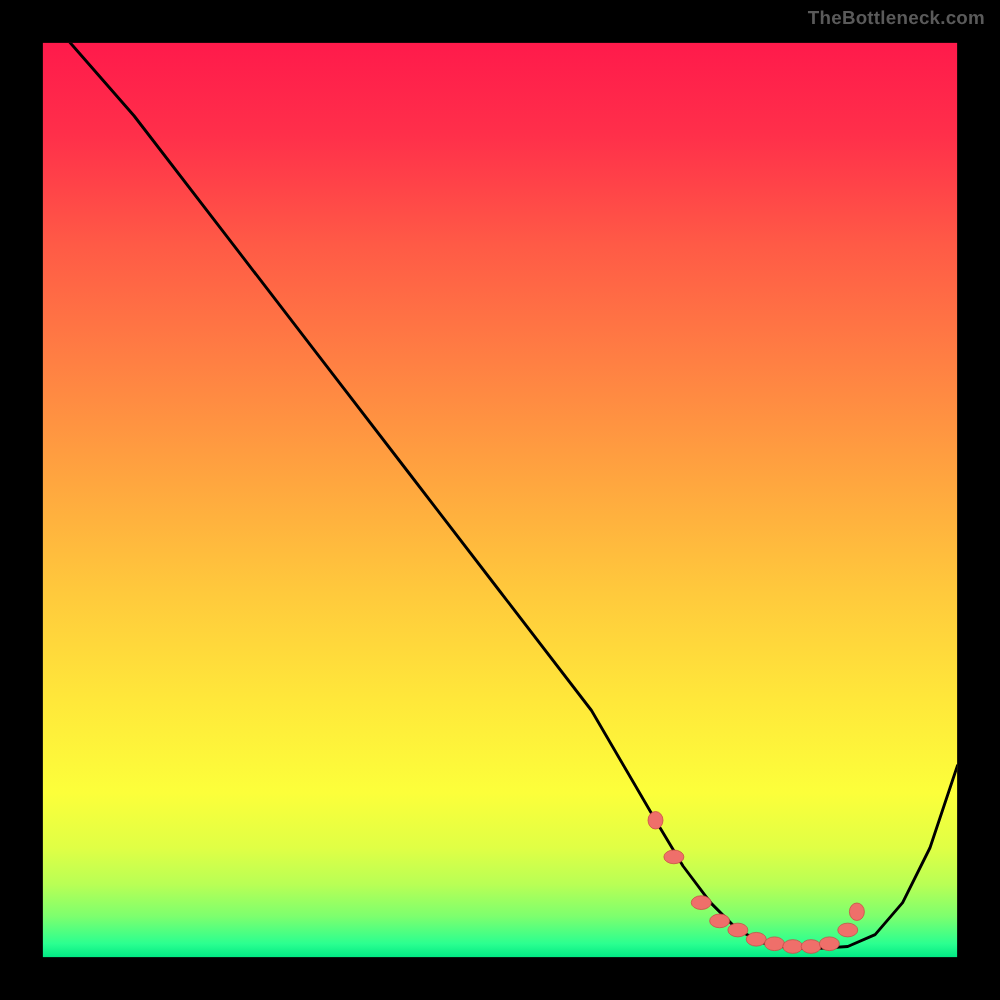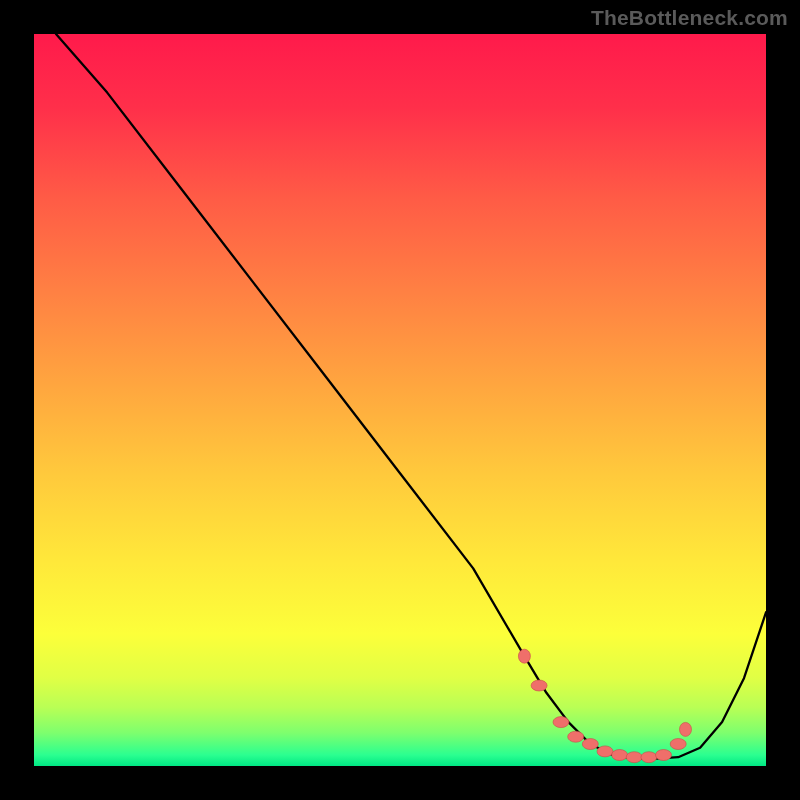--- a/index.html
+++ b/index.html
@@ -39,21 +39,21 @@
     left: 0;
     top: 0;
     width: 100%;
     height: 100%;
   }
   .watermark {
     position: absolute;
     top: 6px;
     right: 12px;
     color: #5a5a5a;
-    font-size: 21px;
+    font-size: 15px;
     font-weight: 600;
     letter-spacing: 0.2px;
   }
 </style>
 </head>
 <body>
 
 <div class="frame">
 
   <div class="plot-area">

